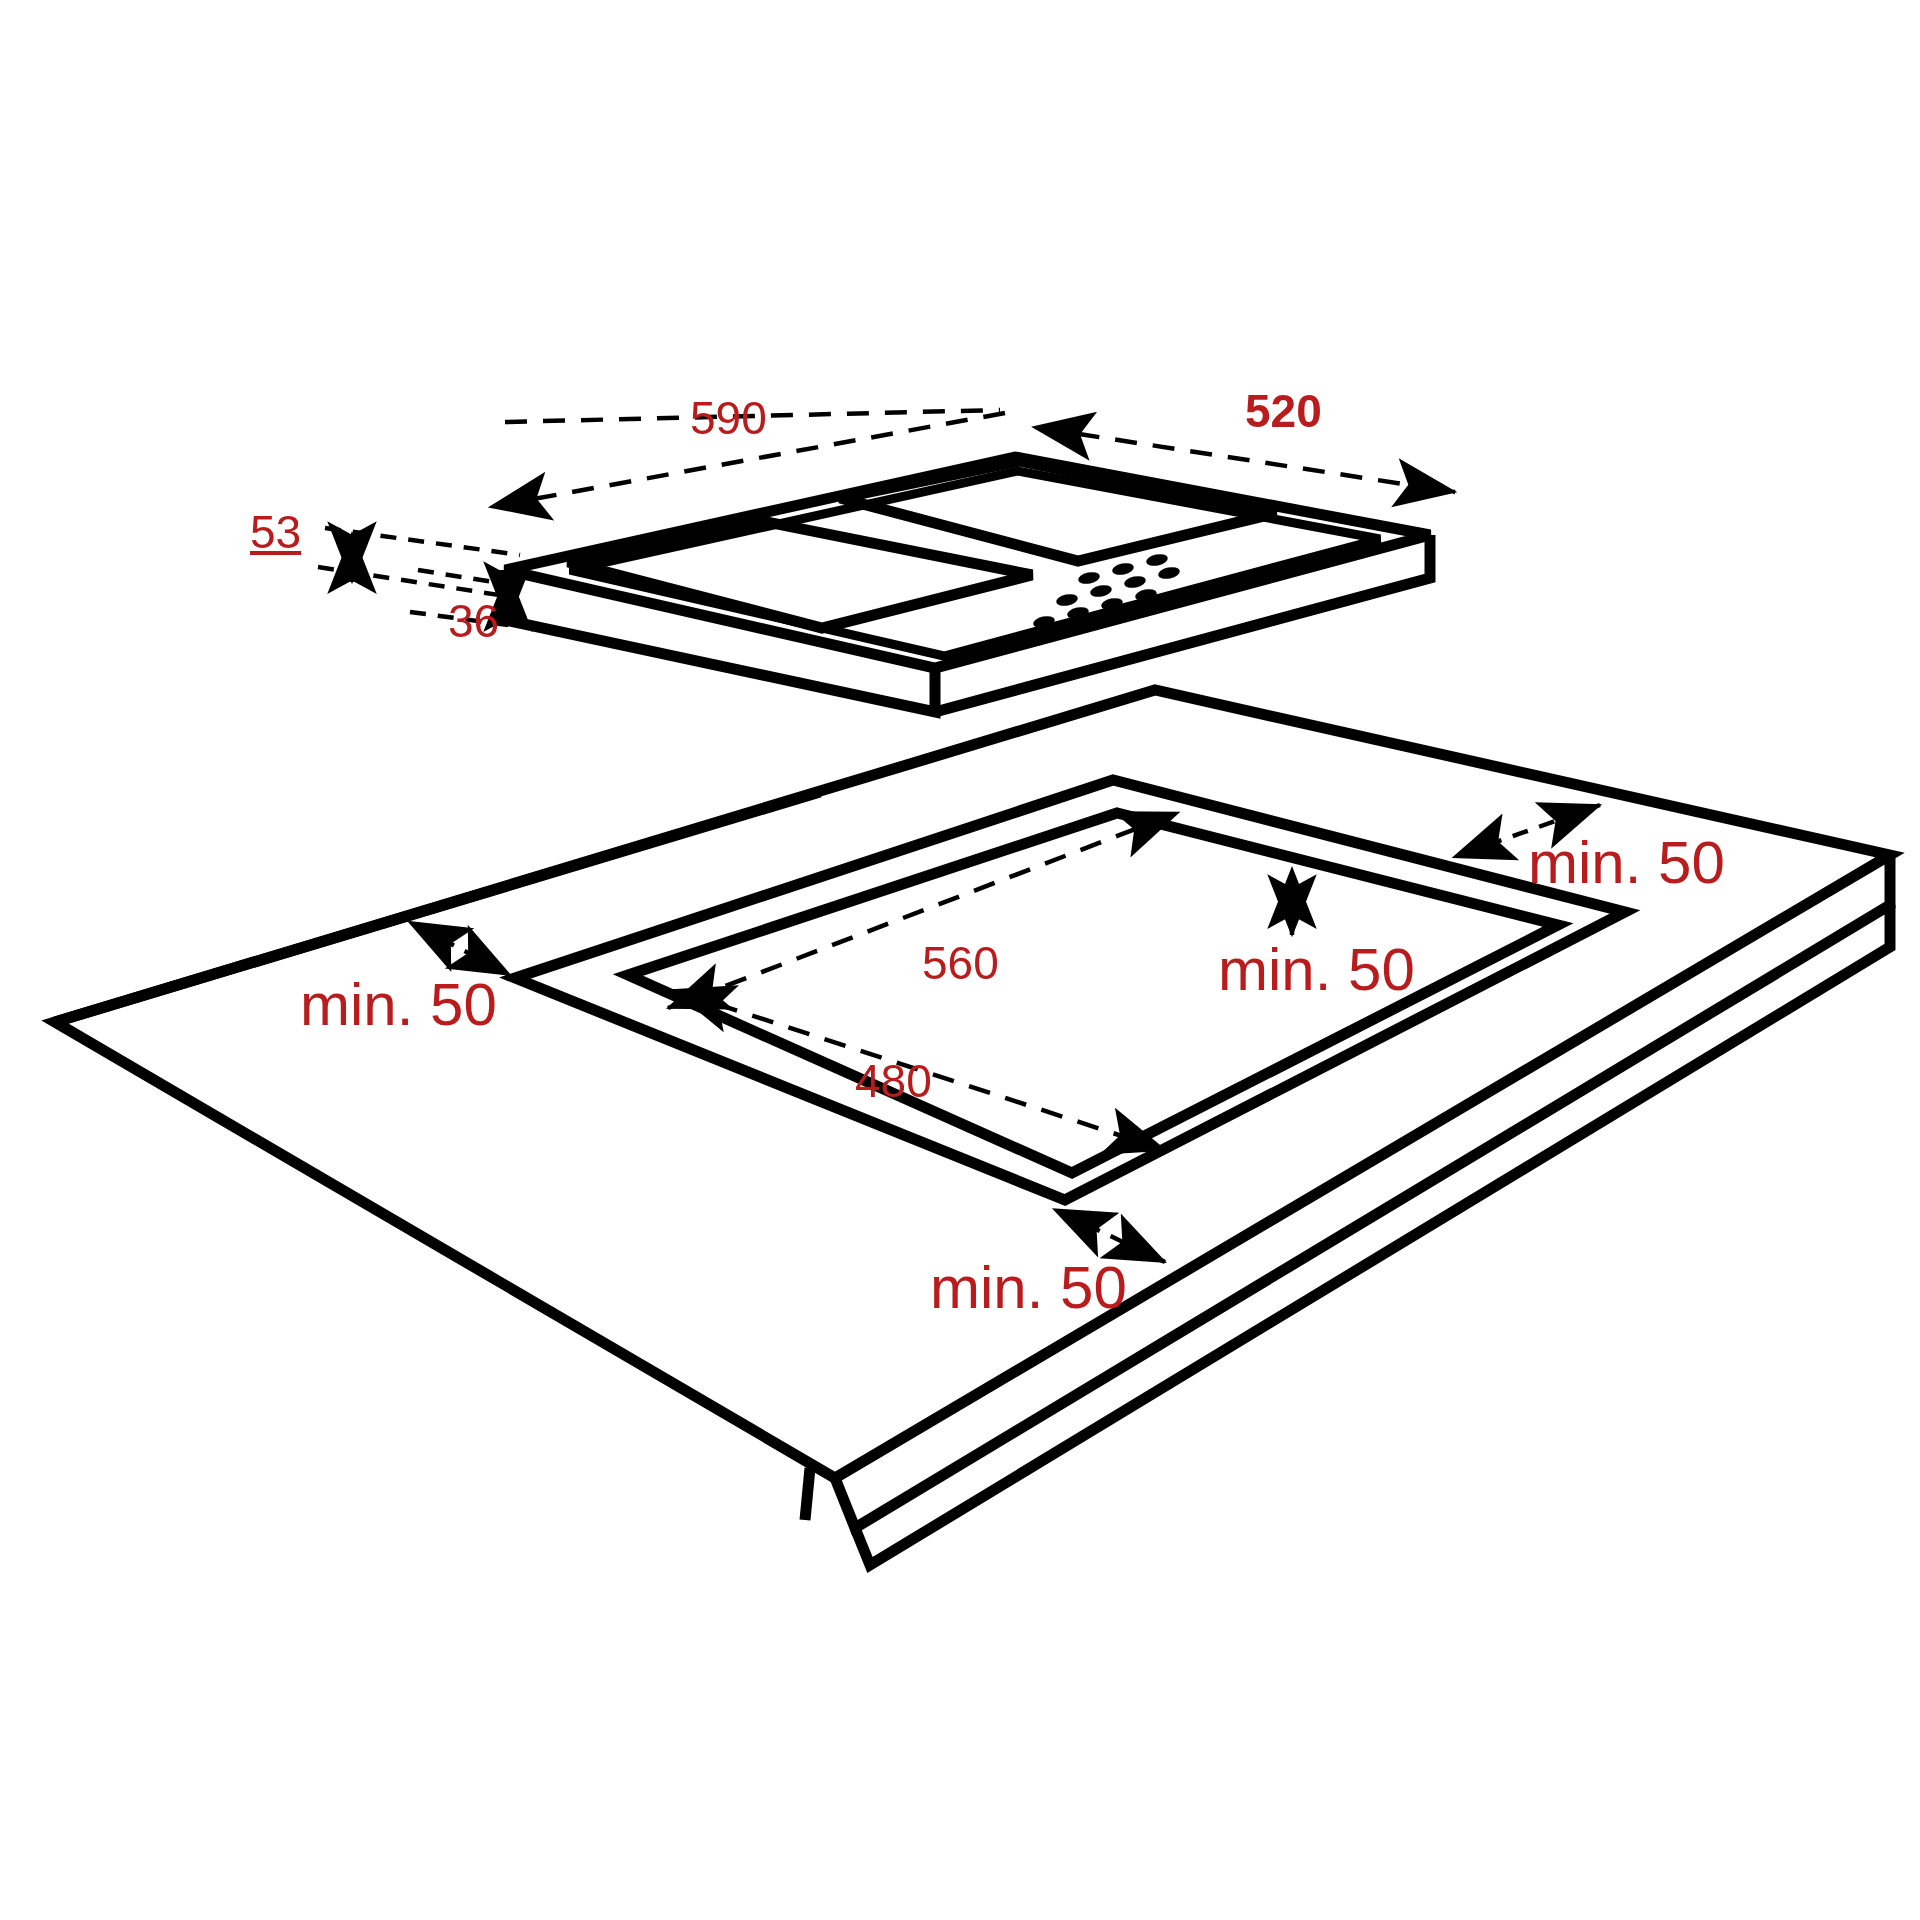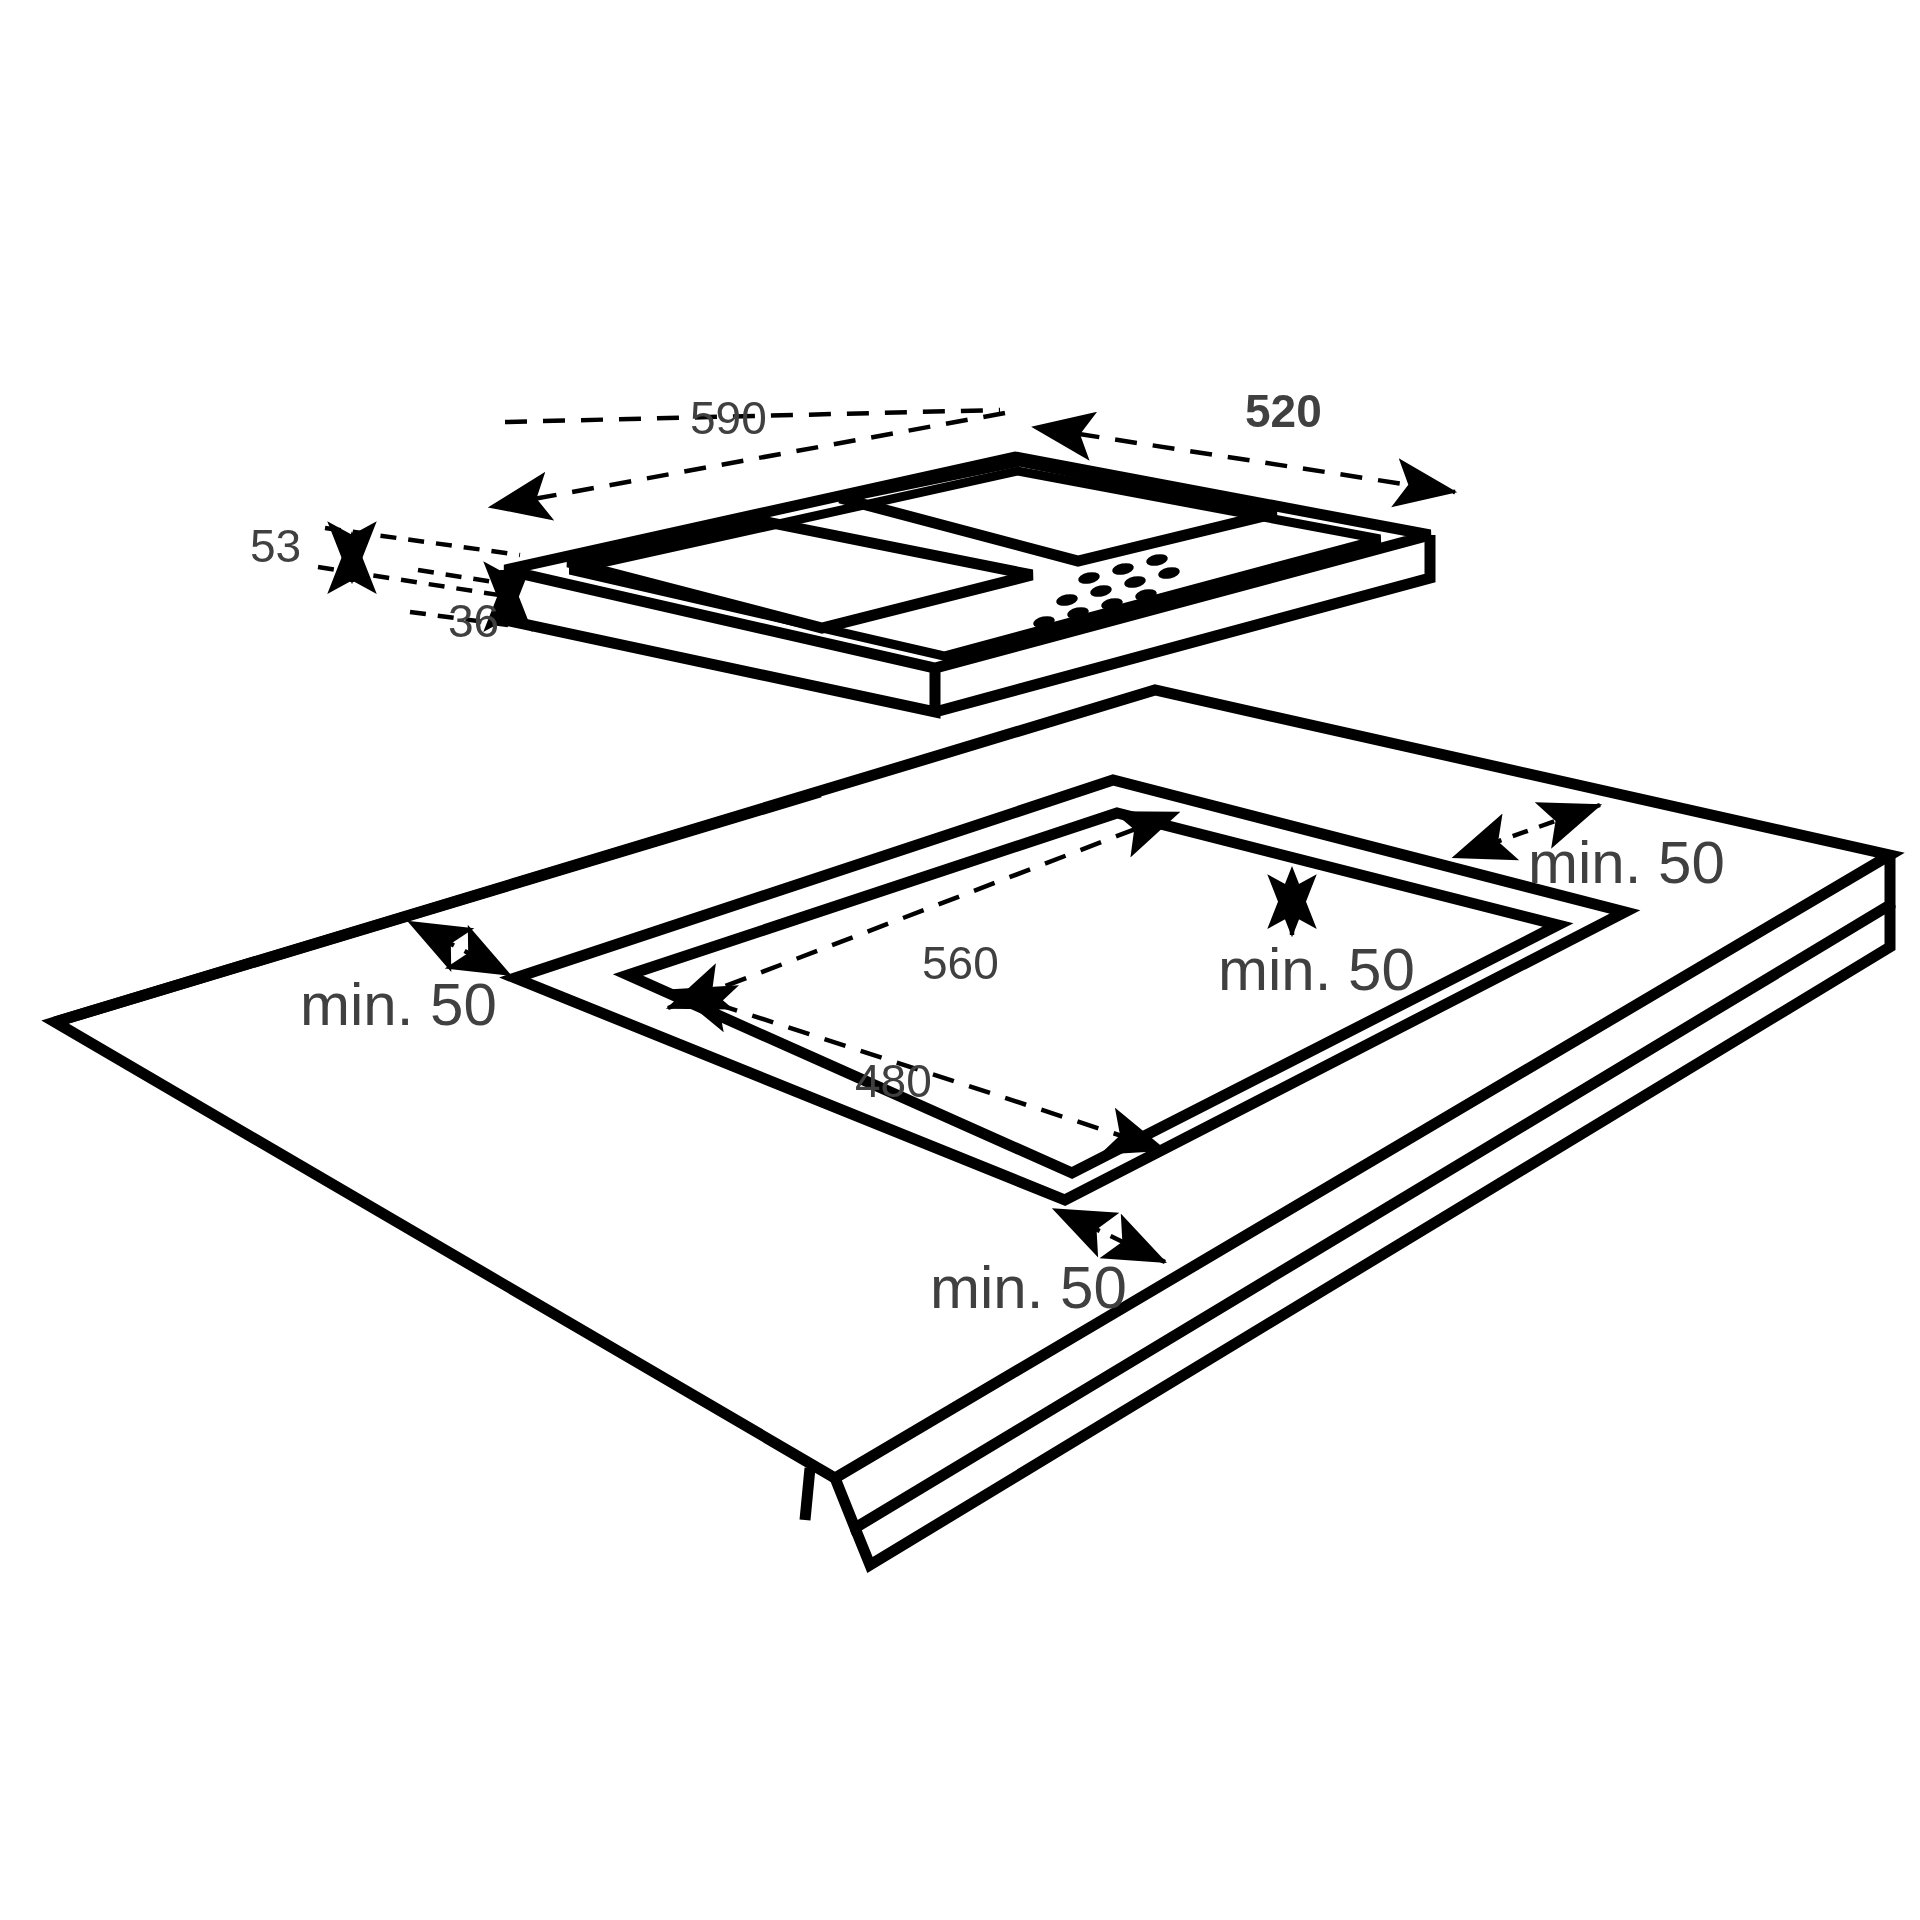--- a/index.html
+++ b/index.html
@@ -64,21 +64,21 @@
   }
   .dot {
     fill: #000000;
     stroke: none;
   }
   .dim-label {
     position: absolute;
     font-family: "Liberation Sans", sans-serif;
     font-size: 46px;
     font-weight: 400;
-    color: #404040;
+    color: #b91c1c;
     white-space: nowrap;
     line-height: 1;
     letter-spacing: 0px;
   }
   .dim-label.small {
     font-size: 60px;
   }
 </style>
 </head>
 <body>
@@ -176,21 +176,21 @@
 
       <path class="dash-line-short" d="M 1060 1212 L 1165 1262" marker-start="url(#arrowSmallStart)" marker-end="url(#arrowSmall)"></path>
     </g>
 
   </svg>
 
   <div class="dim-label" style="left:690px; top:395px;">590</div>
 
   <div class="dim-label" style="left:1245px; top:388px;font-weight:bold;">520</div>
 
-  <div class="dim-label" style="left:250px; top:523px;">53</div>
+  <div class="dim-label" style="left:250px; top:509px;text-decoration:underline;">53</div>
 
   <div class="dim-label" style="left:448px; top:598px;">36</div>
 
   <div class="dim-label" style="left:910px; top:940px;margin-left:12px;">560</div>
 
   <div class="dim-label" style="left:855px; top:1058px;">480</div>
 
   <div class="dim-label small" style="left:1528px; top:833px;">min. 50</div>
 
   <div class="dim-label small" style="left:1218px; top:940px;">min. 50</div>

